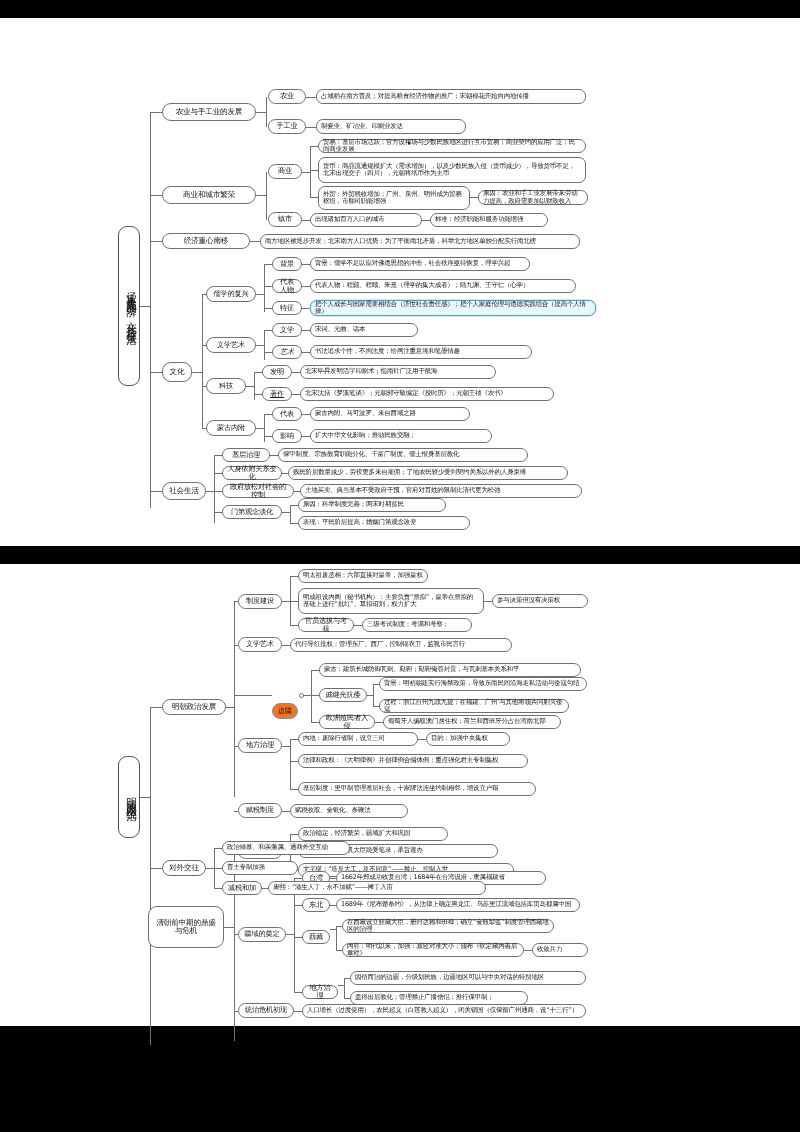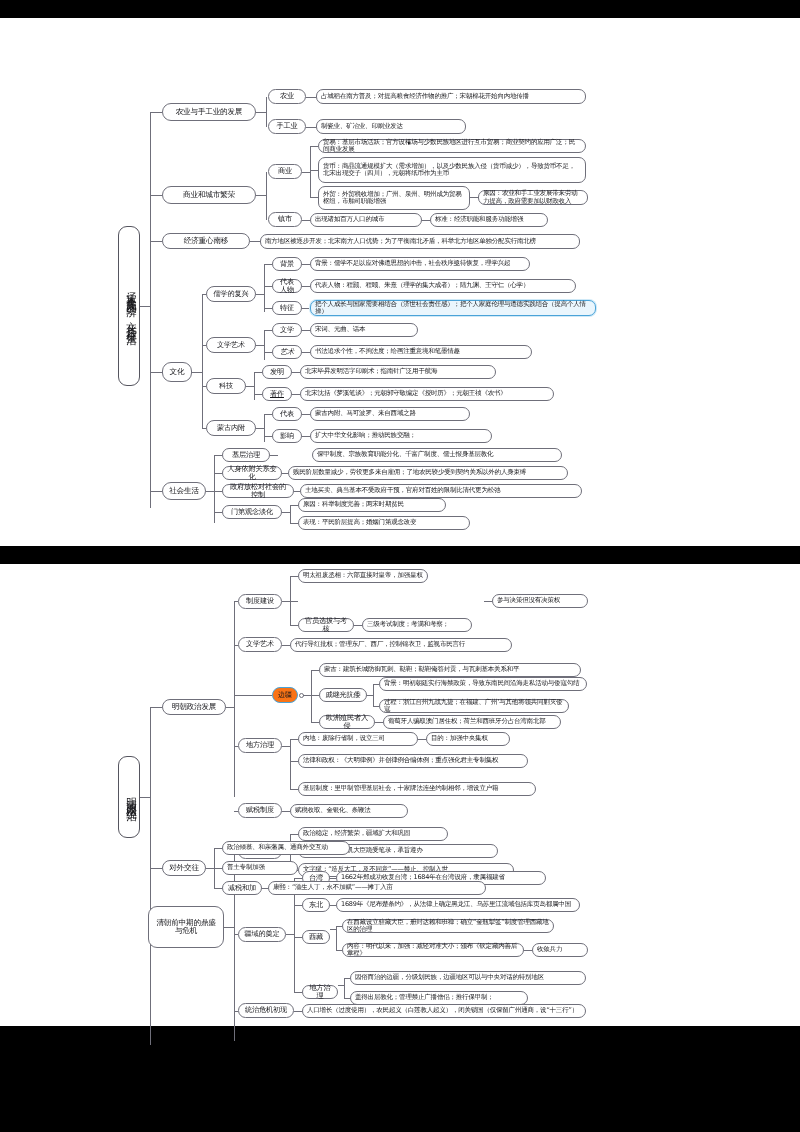--- a/index.html
+++ b/index.html
@@ -45,21 +45,21 @@
     font-size:10.5px;
     letter-spacing:2.2px;
     padding:6px 2px;
     border-radius:9px;
     border-color:#55555f;
   }
   .node.lvl1{font-size:7.6px;justify-content:center;text-align:center;border-radius:9px;}
   .node.lvl2{font-size:7.2px;justify-content:center;text-align:center;border-radius:8px;}
   .node.leaf{font-size:6.5px;justify-content:flex-start;text-align:left;}
   .node.hl{border:1.6px solid #4aa3d8;background:#eaf6fd;box-shadow:0 0 0 1px #cfe9f7;}
-  .node.hlroot{border:1.6px solid #4aa3d8;background:#f97316;}
+  .node.hlroot{border:1.6px solid #4aa3d8;background:#f97316;margin-top:16px;}
 
   
   .ln{position:absolute;background:#6f6f7a;}
   .ln.h{height:1px;}
   .ln.v{width:1px;}
 
   .dot{position:absolute;width:3px;height:3px;border-radius:50%;border:1px solid #6f6f7a;background:#fff;}
 </style>
 </head>
 <body>
@@ -193,21 +193,21 @@
   <div class="node leaf" style="left:310px;top:429px;width:182px;height:14px;">扩大中华文化影响；推动民族交融；</div>
 
   <div class="node lvl1" style="left:162px;top:482px;width:44px;height:18px;">社会生活</div>
   <div class="ln h" style="left:150px;top:491px;width:12px;"></div>
   <div class="ln h" style="left:206px;top:491px;width:8px;"></div>
   <div class="ln v" style="left:214px;top:455px;height:68px;"></div>
 
   <div class="ln h" style="left:214px;top:455px;width:8px;"></div>
   <div class="node lvl2" style="left:222px;top:448px;width:48px;height:14px;">基层治理</div>
   <div class="ln h" style="left:270px;top:455px;width:8px;"></div>
-  <div class="node leaf" style="left:278px;top:448px;width:250px;height:14px;margin-left:34px;">保甲制度、宗族教育职能分化、千富广制度、儒士报身基层教化</div>
+  <div class="node leaf" style="left:278px;top:448px;width:250px;height:14px;">保甲制度、宗族教育职能分化、千富广制度、儒士报身基层教化</div>
 
   <div class="ln h" style="left:214px;top:473px;width:8px;"></div>
   <div class="node lvl2" style="left:222px;top:466px;width:60px;height:14px;">人身依附关系变化</div>
   <div class="ln h" style="left:282px;top:473px;width:6px;"></div>
   <div class="node leaf" style="left:288px;top:466px;width:280px;height:14px;">贱民阶层数量减少，劳役更多来自雇佣；了地农民较少受到契约关系以外的人身束缚</div>
 
   <div class="ln h" style="left:214px;top:491px;width:8px;"></div>
   <div class="node lvl2" style="left:222px;top:484px;width:72px;height:14px;">政府放松对社会的控制</div>
   <div class="ln h" style="left:294px;top:491px;width:6px;"></div>
   <div class="node leaf" style="left:300px;top:484px;width:282px;height:14px;">土地买卖、典当基本不受政府干预，官府对百姓的限制比清代更为松弛</div>
@@ -233,20 +233,21 @@
 
   <div class="node lvl2" style="left:238px;top:594px;width:44px;height:15px;">制度建设</div>
   <div class="ln h" style="left:234px;top:601px;width:4px;"></div>
   <div class="ln h" style="left:282px;top:601px;width:8px;"></div>
   <div class="ln v" style="left:290px;top:576px;height:49px;"></div>
 
   <div class="ln h" style="left:290px;top:576px;width:8px;"></div>
   <div class="node leaf" style="left:298px;top:569px;width:130px;height:14px;">明太祖废丞相：六部直接对皇帝，加强皇权</div>
 
   <div class="ln h" style="left:290px;top:601px;width:8px;"></div>
+  <div class="node leaf" style="left:298px;top:588px;width:186px;height:26px;">明成祖设内阁（秘书机构）：主要负责“票拟”，皇帝在票拟的基础上进行“批红”、草拟诏刘，权力扩大</div>
   <div class="ln h" style="left:484px;top:601px;width:8px;"></div>
   <div class="node leaf" style="left:492px;top:594px;width:96px;height:14px;">参与决策但没有决策权</div>
 
   <div class="ln h" style="left:290px;top:625px;width:8px;"></div>
   <div class="node lvl2" style="left:298px;top:618px;width:56px;height:14px;">官员选拔与考核</div>
   <div class="ln h" style="left:354px;top:625px;width:8px;"></div>
   <div class="node leaf" style="left:362px;top:618px;width:110px;height:14px;">三级考试制度；考满和考察；</div>
 
   <div class="node lvl2" style="left:238px;top:637px;width:44px;height:15px;">文学艺术</div>
   <div class="ln h" style="left:234px;top:645px;width:4px;"></div>

